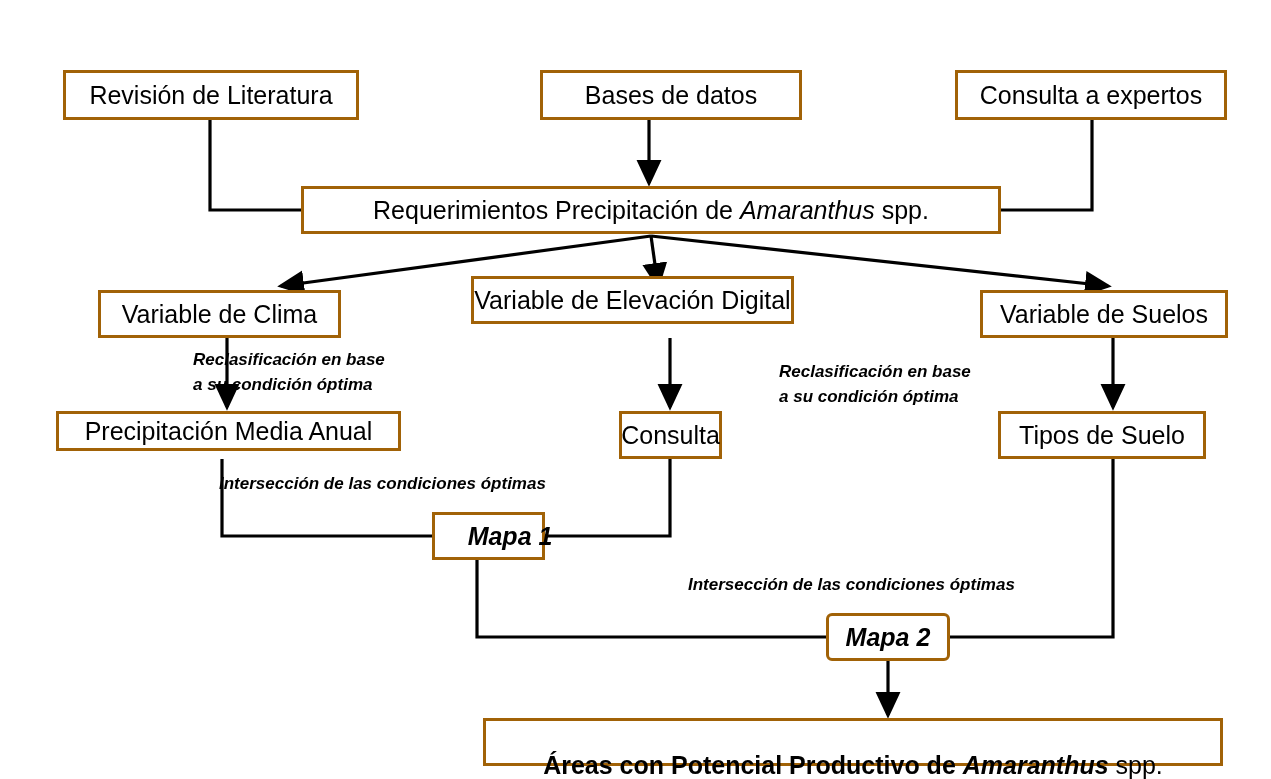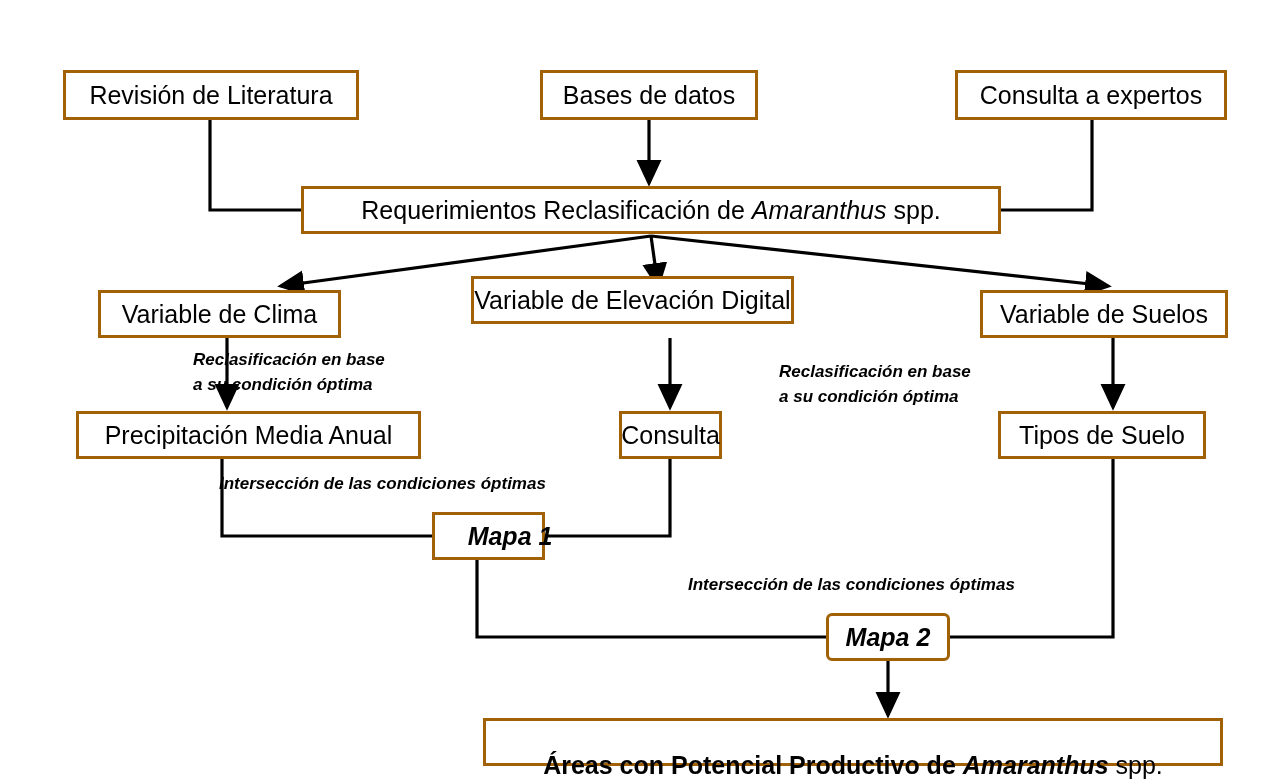--- a/index.html
+++ b/index.html
@@ -41,30 +41,30 @@
     white-space: nowrap;
     z-index: 5;
   }
   .node .txt { display: inline-block; }
   .it  { font-style: italic; }
   .bi  { font-style: italic; font-weight: bold; }
   .reg { font-style: normal; font-weight: normal; }
 
   
   #node-revision      { left: 63px;  top: 70px;  width: 296px; height: 50px; font-size: 25px; }
-  #node-bases         { left: 540px; top: 70px;  width: 218px; height: 50px; font-size: 25px; }
+  #node-bases         { left: 540px; top: 70px;  width: 262px; height: 50px; font-size: 25px; }
   #node-consulta      { left: 955px; top: 70px;  width: 272px; height: 50px; font-size: 25px; }
 
   #node-requerimientos{ left: 301px; top: 186px; width: 700px; height: 48px; font-size: 25px; }
 
   #node-clima         { left: 98px;  top: 290px; width: 243px; height: 48px; font-size: 25px; }
   #node-elevacion     { left: 471px; top: 276px; width: 323px; height: 48px; font-size: 25px; }
   #node-suelos        { left: 980px; top: 290px; width: 248px; height: 48px; font-size: 25px; }
 
-  #node-precipitacion { left: 56px;  top: 411px; width: 345px; height: 48px; font-size: 25px; margin-left: 20px; }
+  #node-precipitacion { left: 56px;  top: 411px; width: 345px; height: 40px; font-size: 25px; }
   #node-altitud       { left: 619px; top: 411px; width: 103px; height: 48px; font-size: 25px; }
   #node-tiposuelo     { left: 998px; top: 411px; width: 208px; height: 48px; font-size: 25px; }
 
   #node-mapa1         { left: 432px; top: 512px; width: 113px; height: 48px; font-size: 25px; padding-left: 43px; }
   #node-mapa2         { left: 826px; top: 613px; width: 124px; height: 48px; font-size: 25px; border-radius: 6px; }
 
   #node-areas         { left: 483px; top: 718px; width: 740px; height: 48px; font-size: 25px; }
   #node-areas .txt    { font-weight: bold; margin-top: 47px; }
 
   
@@ -129,21 +129,21 @@
 
   <div class="node" id="node-bases">
     <span class="txt">Bases de datos</span>
   </div>
 
   <div class="node" id="node-consulta">
     <span class="txt">Consulta a expertos</span>
   </div>
 
   <div class="node" id="node-requerimientos">
-    <span class="txt"><span>Requerimientos Reclasificación de </span><span class="it">Amaranthus</span><span class="reg"> spp.</span></span>
+    <span class="txt"><span>Requerimientos Precipitación de </span><span class="it">Amaranthus</span><span class="reg"> spp.</span></span>
   </div>
 
   <div class="node" id="node-clima">
     <span class="txt">Variable de Clima</span>
   </div>
 
   <div class="node" id="node-elevacion">
     <span class="txt">Variable de Elevación Digital</span>
   </div>
 

